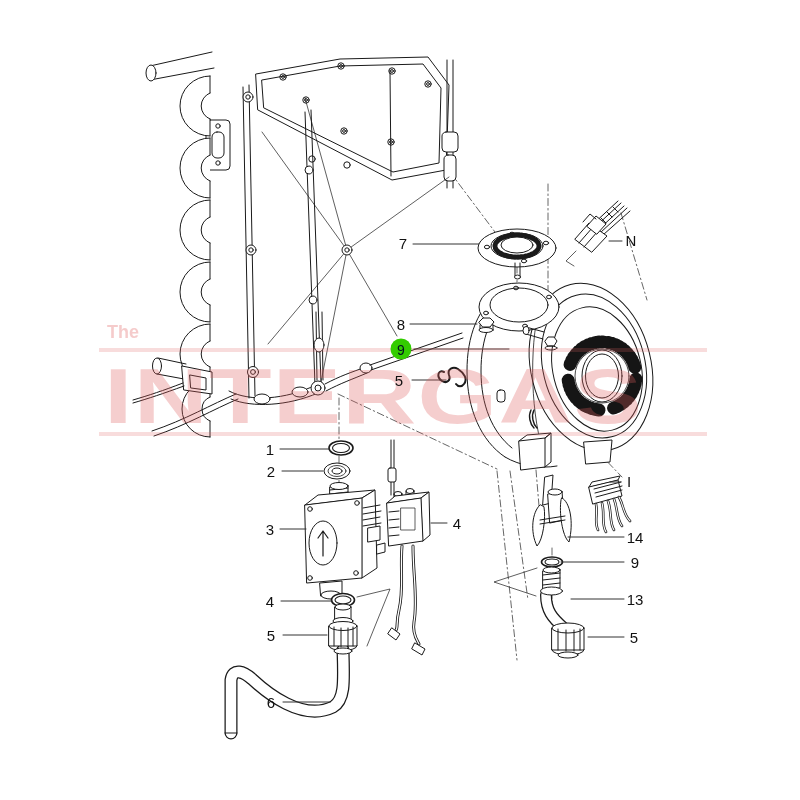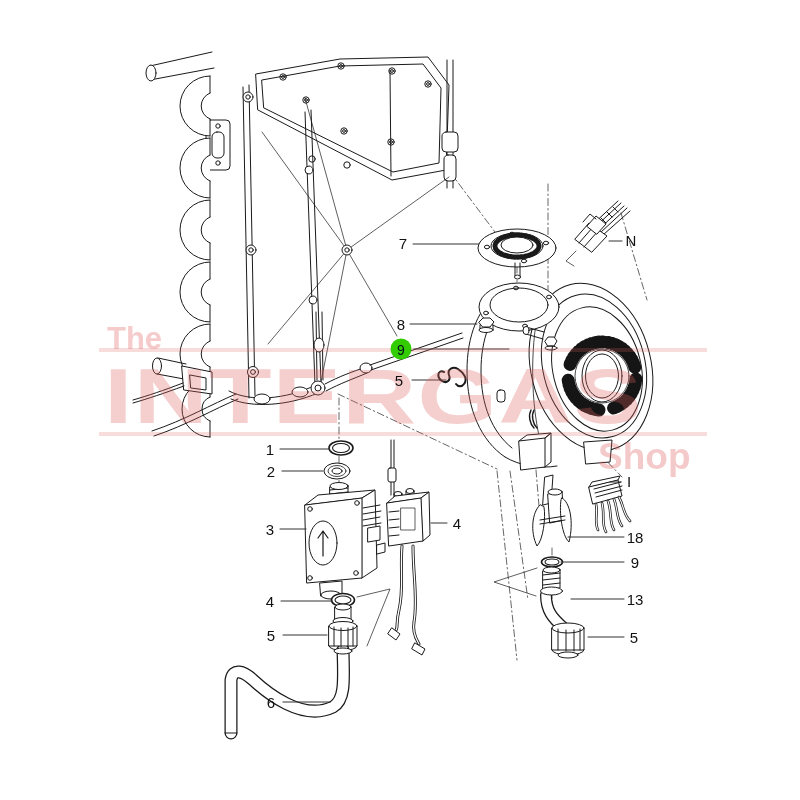--- a/index.html
+++ b/index.html
@@ -6,21 +6,21 @@
   #stage{position:relative;width:800px;height:800px;background:#fff;overflow:hidden;
          font-family:"Liberation Sans",sans-serif;}
   #art{position:absolute;left:0;top:0;z-index:1;}
   
   .callout{position:absolute;z-index:3;transform:translate(-50%,-50%);
            font:15px "Liberation Sans",sans-serif;color:#111;white-space:nowrap;}
   .callout.hl{width:21px;height:21px;border-radius:50%;background:var(--hl,#33cc00);
               display:flex;align-items:center;justify-content:center;font-size:14px;color:#012;}
   
   .wm{position:absolute;z-index:2;pointer-events:none;line-height:1;font-weight:bold;}
-  .wm-the{left:107px;top:323px;font-size:31px;color:rgba(228,118,118,0.38);}
+  .wm-the{left:107px;top:323px;font-size:18px;color:rgba(228,118,118,0.38);}
   .wm-main{left:104px;top:357px;font-size:84px;letter-spacing:1px;
            transform:scale(1.22,0.93);transform-origin:0 0;color:rgba(222,92,92,0.30);}
   .wm-shop{left:598px;top:438px;font-size:37px;color:rgba(222,92,92,0.33);}
   .wm-line{height:4px;background:rgba(224,96,96,0.22);}
   .wm-line1{left:99px;top:348px;width:608px;}
   .wm-line2{left:99px;top:432px;width:608px;}
 </style>
 </head>
 <body style="background: rgb(255, 255, 255);">
 
@@ -353,33 +353,32 @@
       <path d="M571,599 L624,599"></path>
       <path d="M588,637 L624,637"></path>
     </g>
   </g>
 </svg>
 
 <div class="wm wm-the">The</div>
 <div class="wm wm-line wm-line1"></div>
 <div class="wm wm-main">INTERGAS</div>
 <div class="wm wm-line wm-line2"></div>
-<div class="wm wm-shop">Shop</div>
 
 <div class="callout" style="left:403px;top:243px">7</div>
 <div class="callout" style="left:401px;top:324px">8</div>
 <div class="callout hl" style="left:401px;top:349px">9</div>
 <div class="callout" style="left:399px;top:380px">5</div>
 <div class="callout" style="left:631px;top:240px">N</div>
 <div class="callout" style="left:270px;top:449px">1</div>
 <div class="callout" style="left:271px;top:471px">2</div>
 <div class="callout" style="left:270px;top:529px">3</div>
 <div class="callout" style="left:457px;top:523px">4</div>
 <div class="callout" style="left:270px;top:601px">4</div>
 <div class="callout" style="left:271px;top:635px">5</div>
 <div class="callout" style="left:271px;top:702px">6</div>
 <div class="callout" style="left:629px;top:481px">I</div>
-<div class="callout" style="left:635px;top:537px">18</div>
+<div class="callout" style="left:635px;top:537px">14</div>
 <div class="callout" style="left:635px;top:562px">9</div>
 <div class="callout" style="left:635px;top:599px">13</div>
 <div class="callout" style="left:634px;top:637px">5</div>
 
 </div>
 
 </body></html>

